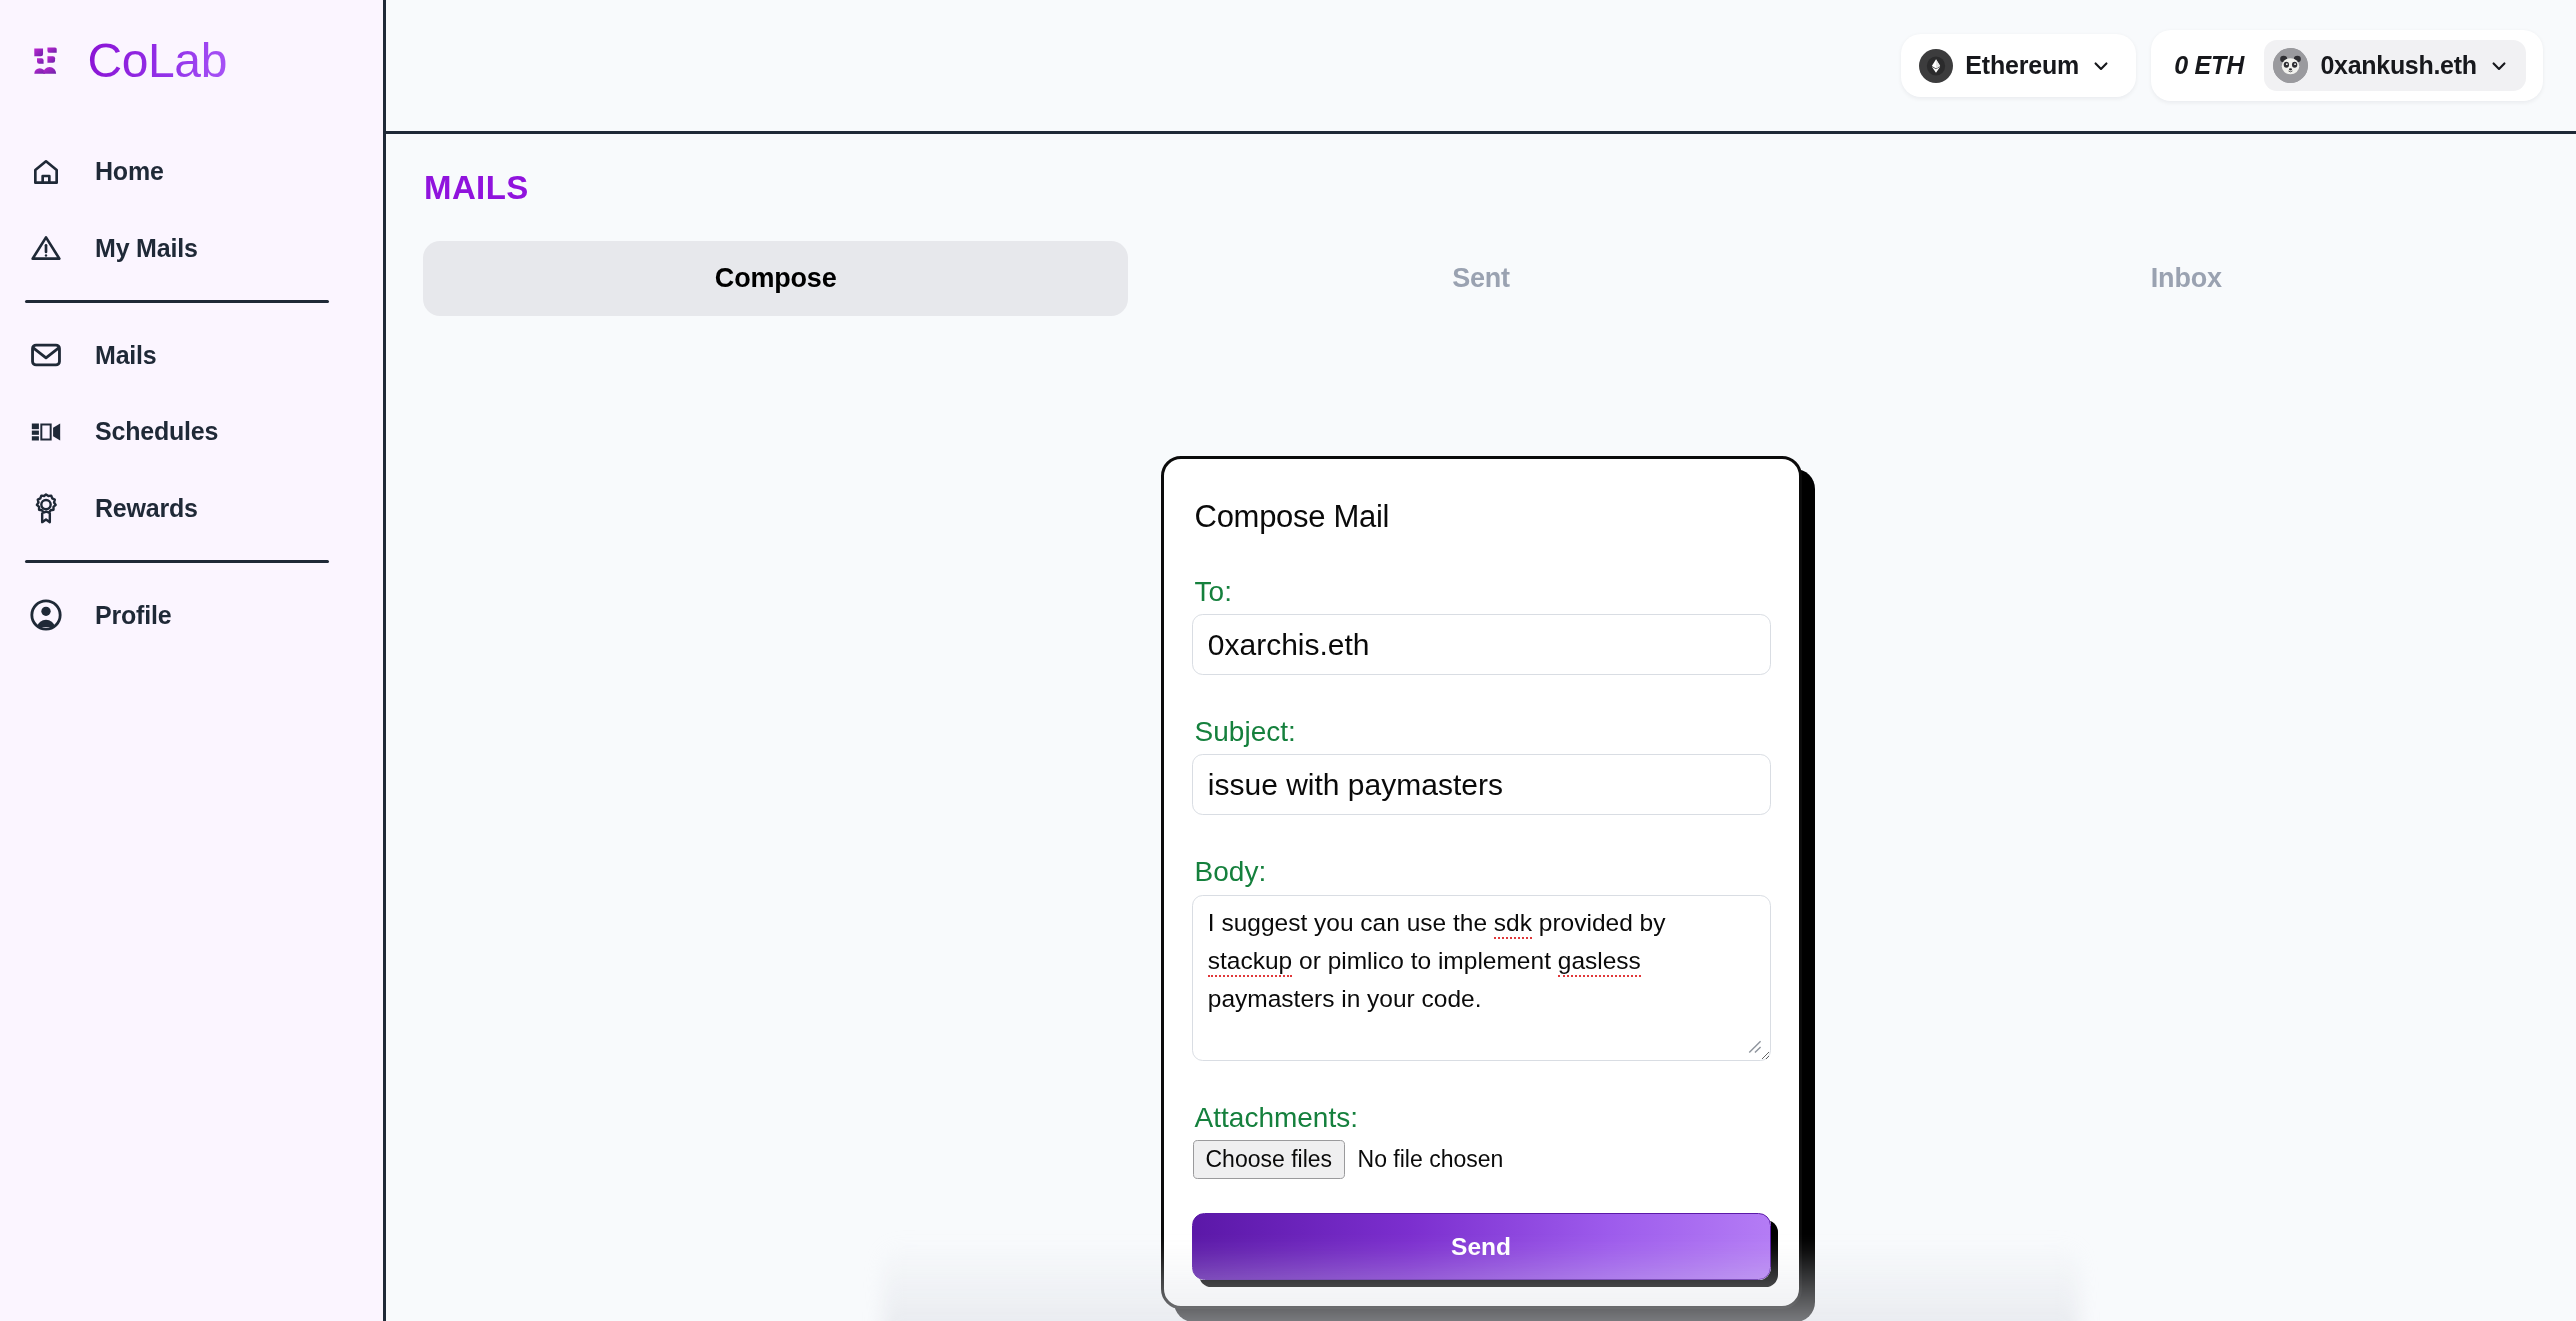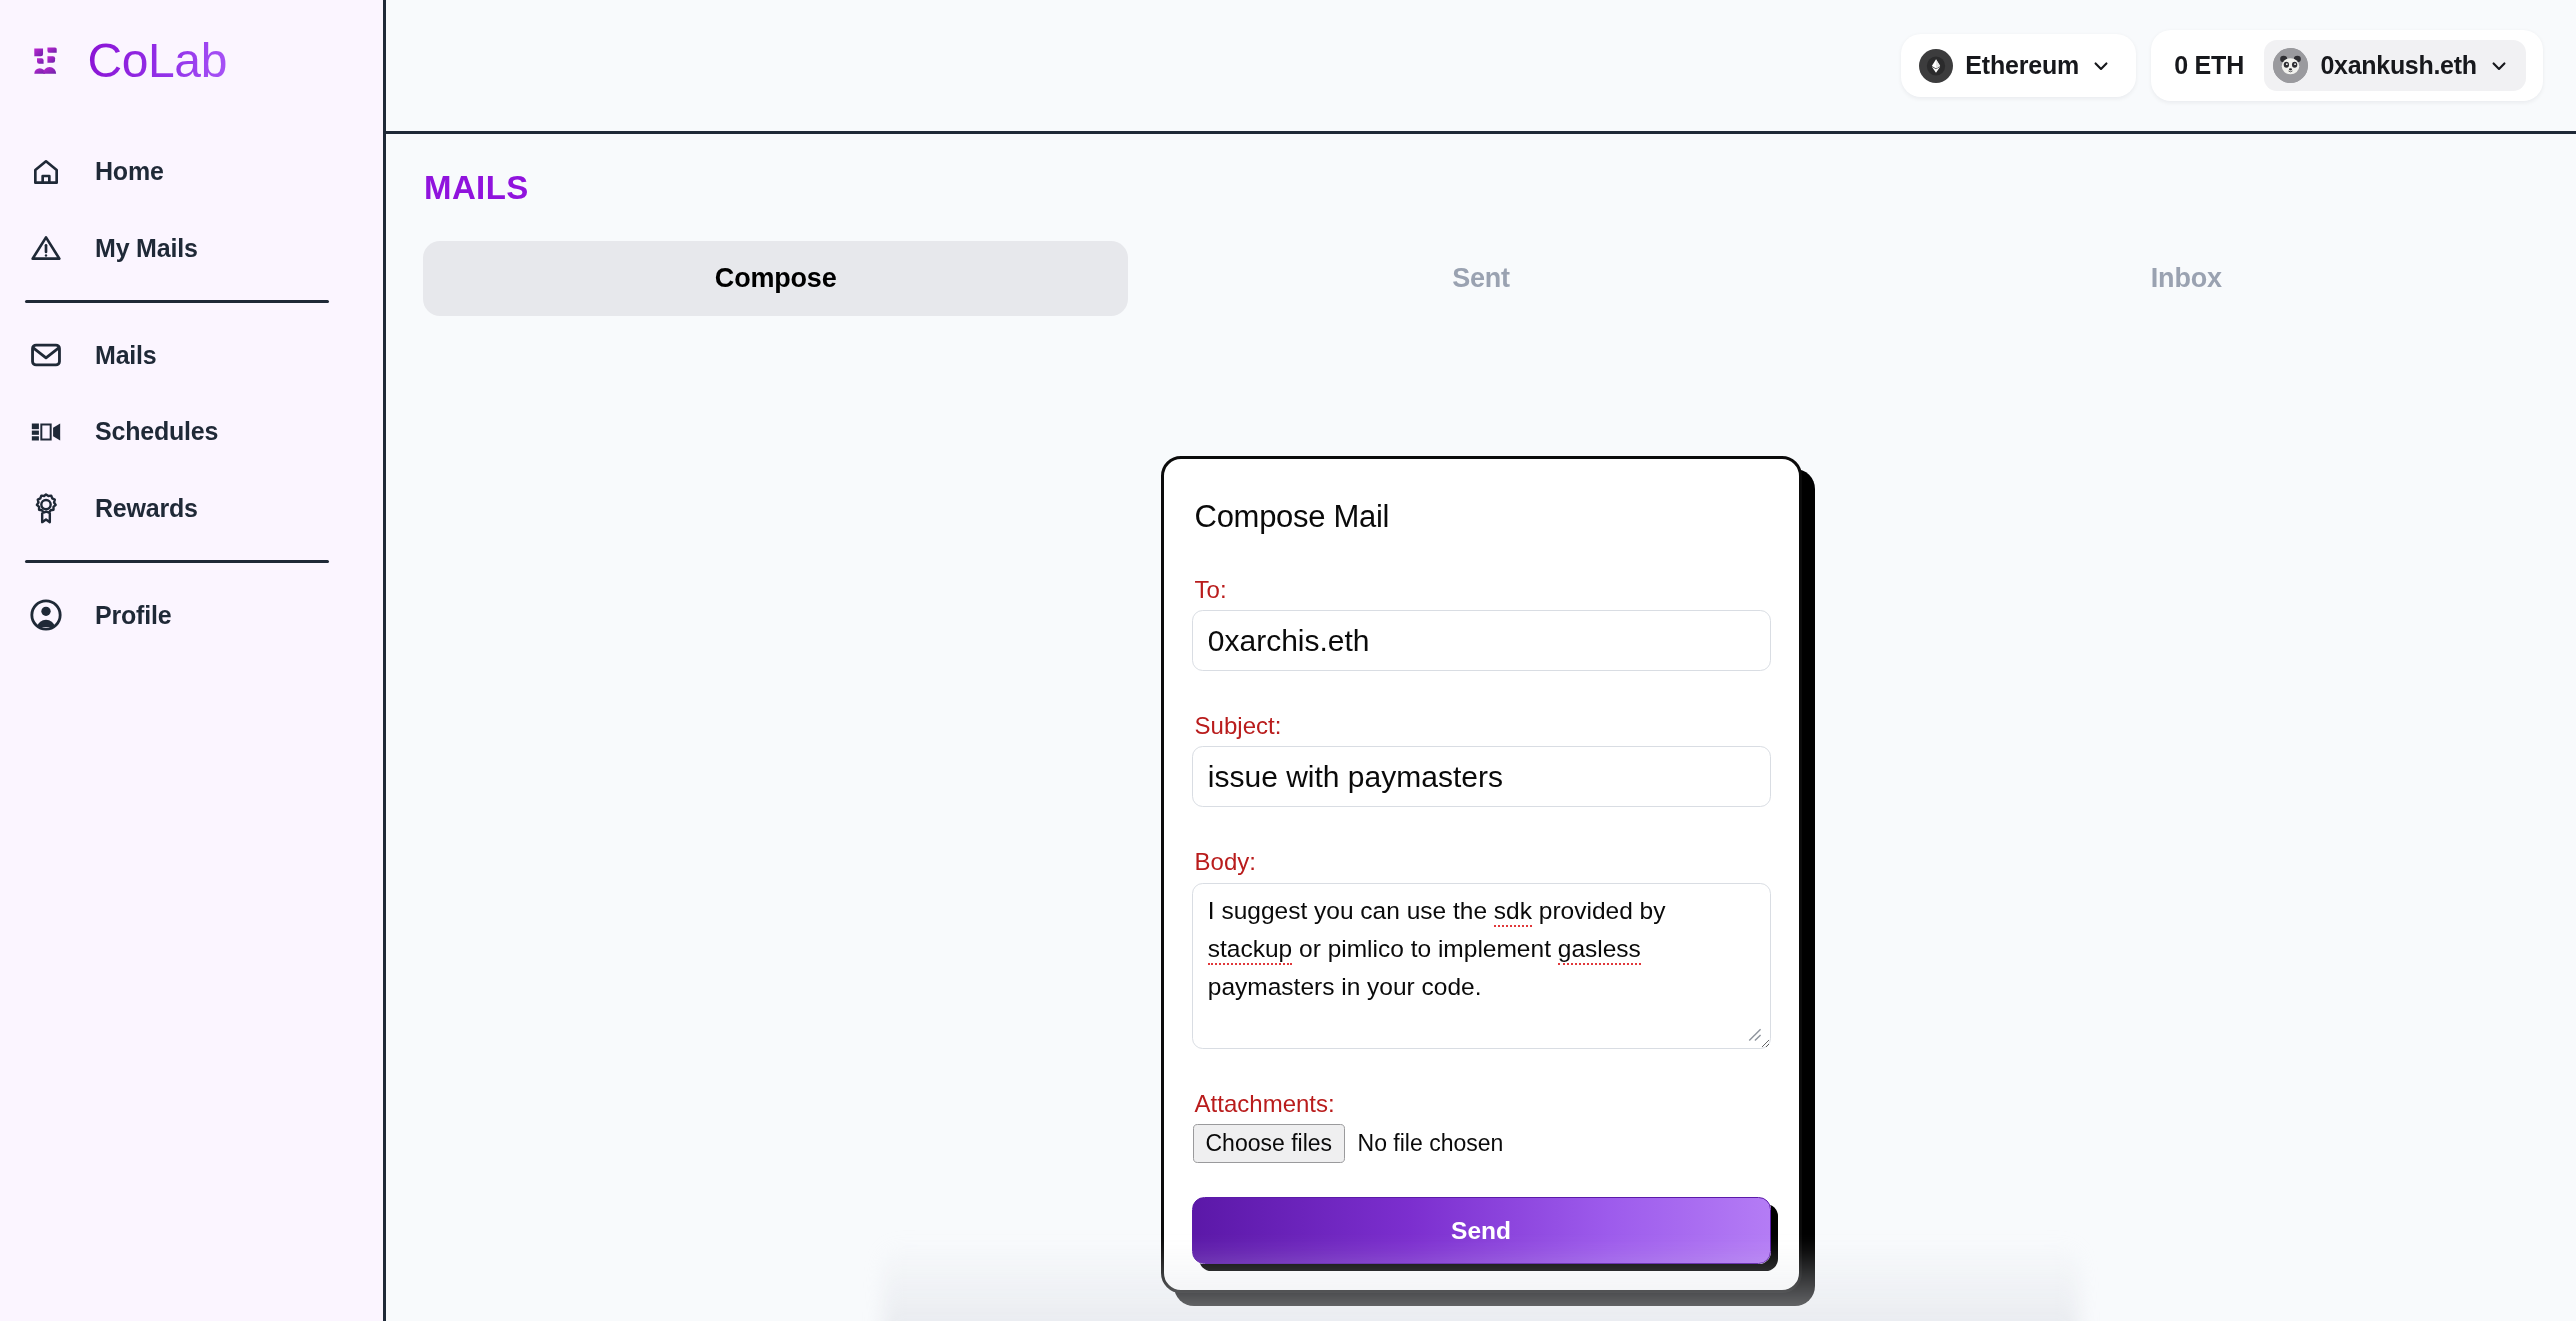--- a/index.html
+++ b/index.html
@@ -73,21 +73,21 @@
   .chain-label { font-size: 25px; font-weight: bold; color: #17181c; letter-spacing: -0.2px; }
   .caret { width: 20px; height: 20px; display: block; }
 
   .wallet-pill {
     display: flex; align-items: center; gap: 0;
     background: #ffffff; border-radius: 20px;
     padding: 10.7px 17px 10.7px 23px;
     box-shadow: 0 1.5px 4.6px rgba(16,24,40,0.06);
     cursor: pointer;
   }
-  .wallet-balance { font-size: 25px; font-weight: bold; color: #17181c; padding-right: 20px; letter-spacing: -0.2px; }
+  .wallet-balance { font-size: 25px; font-weight: bold; color: #17181c; padding-right: 20px; letter-spacing: -0.2px; font-style: italic; }
   .wallet-account {
     display: flex; align-items: center; gap: 12.3px;
     background: #f1f1f3; border-radius: 13px;
     padding: 7.7px 17px 7.7px 9.2px;
   }
   .avatar {
     width: 35px; height: 35px; border-radius: 50%;
     background: #9a9a9e; flex: 0 0 35px;
     display: flex; align-items: center; justify-content: center;
     overflow: hidden;
@@ -119,21 +119,21 @@
   .compose-card {
     position: relative;
     width: 641px;
     background: #ffffff;
     border: 3.1px solid #0b0b0b;
     border-radius: 20px;
     box-shadow: 13px 13px 0 0 #000000;
     padding: 28px 28px 26px 28px;
   }
   .card-title { font-size: 31px; color: #0a0a0a; margin: 12.3px 0 0 3.1px; letter-spacing: -0.3px; }
-  .field-label { font-size: 24px; color: #b91c1c; margin: 41px 0 6.1px 3.1px; }
+  .field-label { font-size: 28px; color: #15803d; margin: 41px 0 6.1px 3.1px; }
   .text-input {
     display: block; width: 100%;
     height: 61px; border: 1.5px solid #d9dde3; border-radius: 10.7px;
     background: #ffffff; color: #0a0a0a;
     font-family: "Liberation Sans", sans-serif; font-size: 30px;
     padding: 0 15.3px; outline: none;
   }
   .body-area {
     display: block; width: 100%; height: 166px;
     border: 1.5px solid #d9dde3; border-radius: 10.7px;

